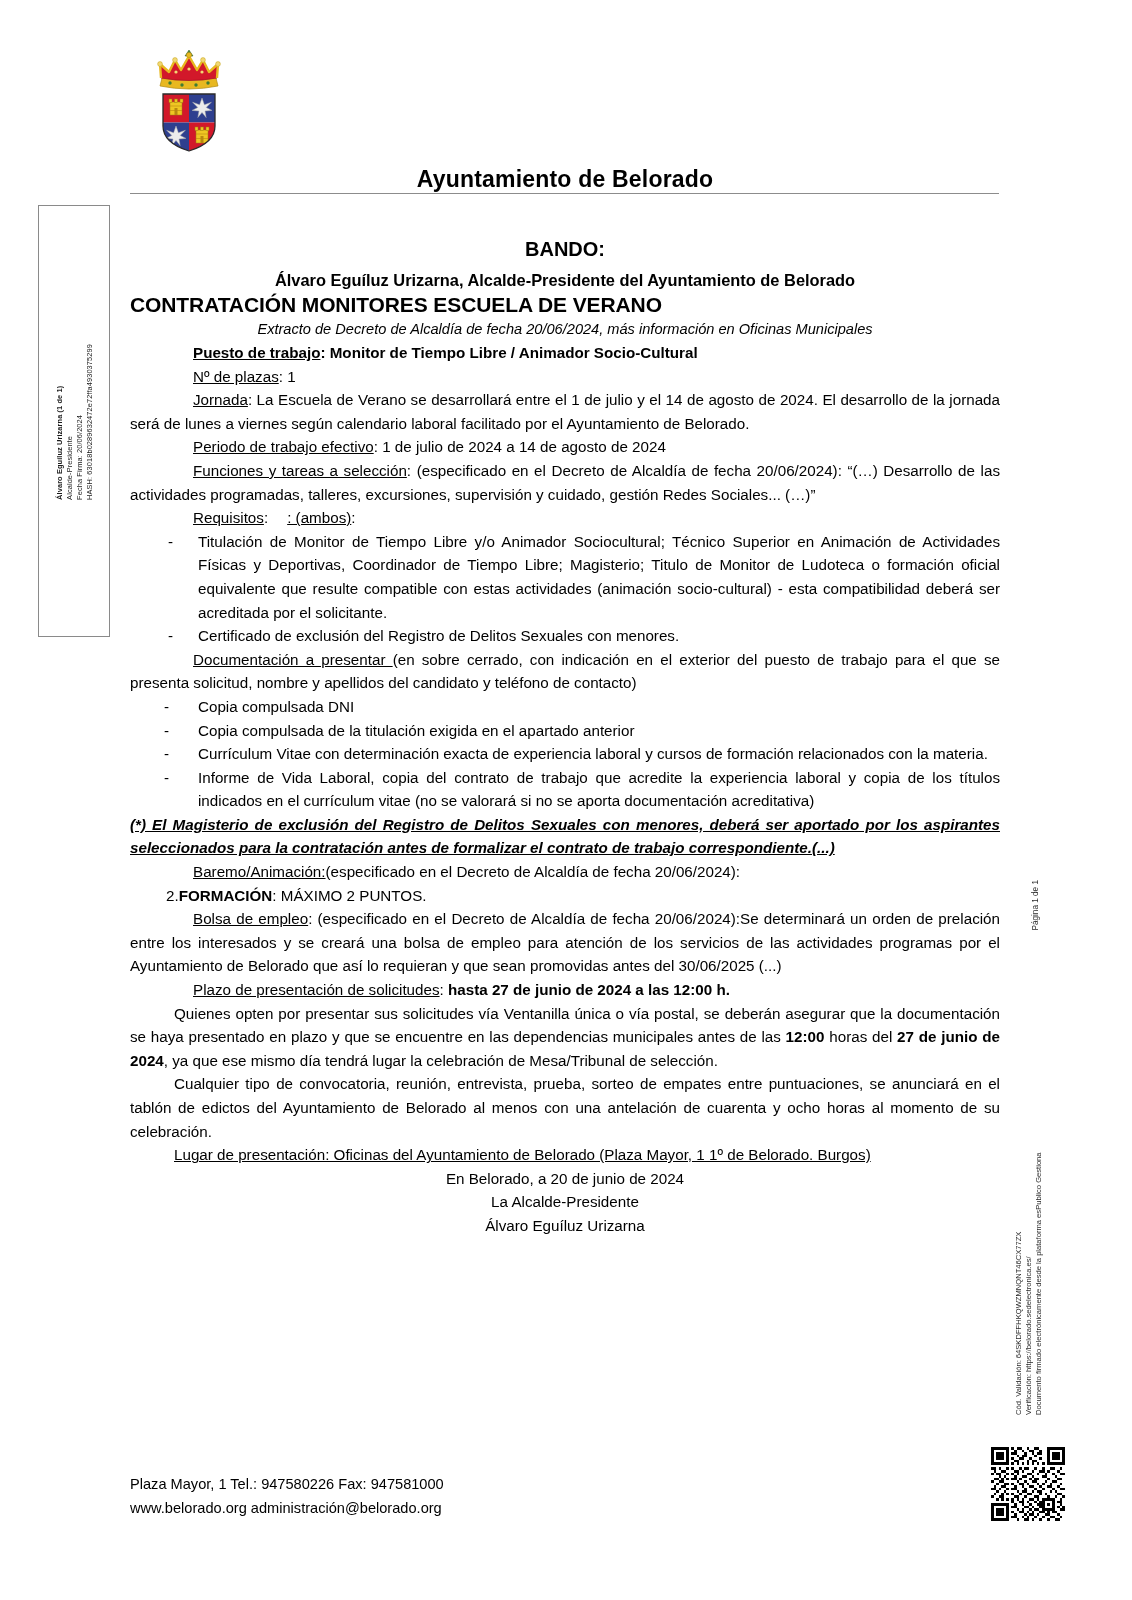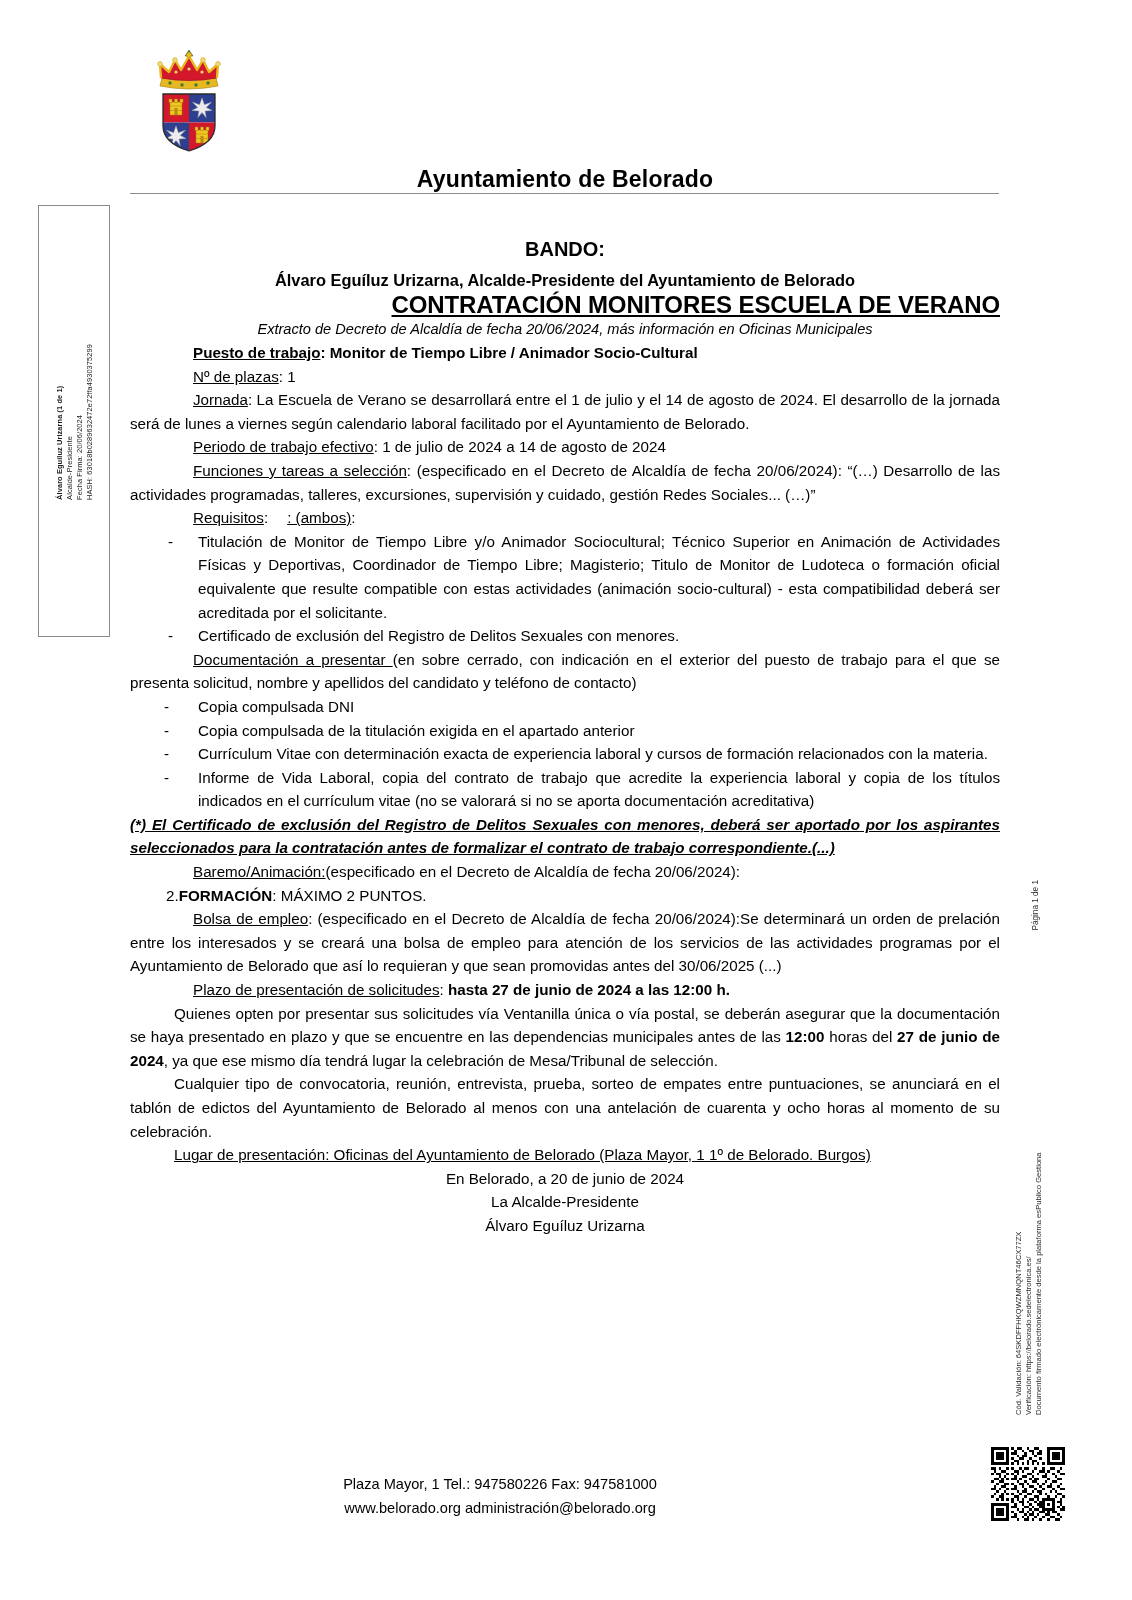--- a/index.html
+++ b/index.html
@@ -147,24 +147,23 @@
     line-height: 30px;
     margin-bottom: 4px !important;
   }
   .subtitle1 {
     font-size: 16.4px;
     font-weight: bold;
     text-align: center;
     line-height: 24px;
   }
   .subtitle2 {
-    font-size: 24px;
+    font-size: 21px;
     font-weight: bold;
-    text-align: right;
-    text-decoration: underline;
+    text-align: left;
     line-height: 26px;
     letter-spacing: -0.1px;
   }
   .extract {
     font-style: italic;
     font-size: 14.6px;
     text-align: center;
     line-height: 23px;
   }
   .ind { text-indent: 44px; }
@@ -218,21 +217,21 @@
     text-align: center;
     line-height: 23.6px;
   }
 
   
   #footer {
     position: absolute;
     left: 130px;
     top: 1472px;
     width: 740px;
-    text-align: center;
+    text-align: left;
     font-size: 14.6px;
     line-height: 24px;
   }
 
   
   #qr {
     position: absolute;
     left: 991px;
     top: 1447px;
     width: 74px;
@@ -375,21 +374,21 @@
 
     <p class="ind"><span class="u">Documentación a presentar </span><span>(en sobre cerrado, con indicación en el exterior del puesto de trabajo para el que se presenta solicitud, nombre y apellidos del candidato y teléfono de contacto)</span></p>
 
     <ul class="bullets2">
       <li><span class="dash">-</span><span>Copia compulsada DNI</span></li>
       <li><span class="dash">-</span><span>Copia compulsada de la titulación exigida en el apartado anterior</span></li>
       <li><span class="dash">-</span><span>Currículum Vitae con determinación exacta de experiencia laboral y cursos de formación relacionados con la materia.</span></li>
       <li><span class="dash">-</span><span>Informe de Vida Laboral, copia del contrato de trabajo que acredite la experiencia laboral y copia de los títulos indicados en el currículum vitae (no se valorará si no se aporta documentación acreditativa)</span></li>
     </ul>
 
-    <p class="starred"> (*) El Certificado de exclusión del Registro de Delitos Sexuales con menores, deberá ser aportado por los aspirantes seleccionados para la contratación antes de formalizar el contrato de trabajo correspondiente.(...)</p>
+    <p class="starred"> (*) El Magisterio de exclusión del Registro de Delitos Sexuales con menores, deberá ser aportado por los aspirantes seleccionados para la contratación antes de formalizar el contrato de trabajo correspondiente.(...)</p>
 
     <p class="ind"><span class="u">Baremo/Animación:</span><span>(especificado en el Decreto de Alcaldía de fecha 20/06/2024):</span></p>
 
 
     <p class="ind2"><span>2.</span><span class="b">FORMACIÓN</span><span>: MÁXIMO 2 PUNTOS.</span></p>
 
     <p class="ind"><span class="u">Bolsa de empleo</span><span>: (especificado en el Decreto de Alcaldía de fecha 20/06/2024):Se determinará un orden de prelación entre los interesados y se creará una bolsa de empleo para atención de los servicios de las actividades programas por el Ayuntamiento de Belorado que así lo requieran y que sean promovidas antes del 30/06/2025 (...)</span></p>
 
     <p class="ind"><span class="u">Plazo de presentación de solicitudes</span><span>: </span><span class="b">hasta 27 de junio de 2024 a las 12:00 h.</span></p>
 

